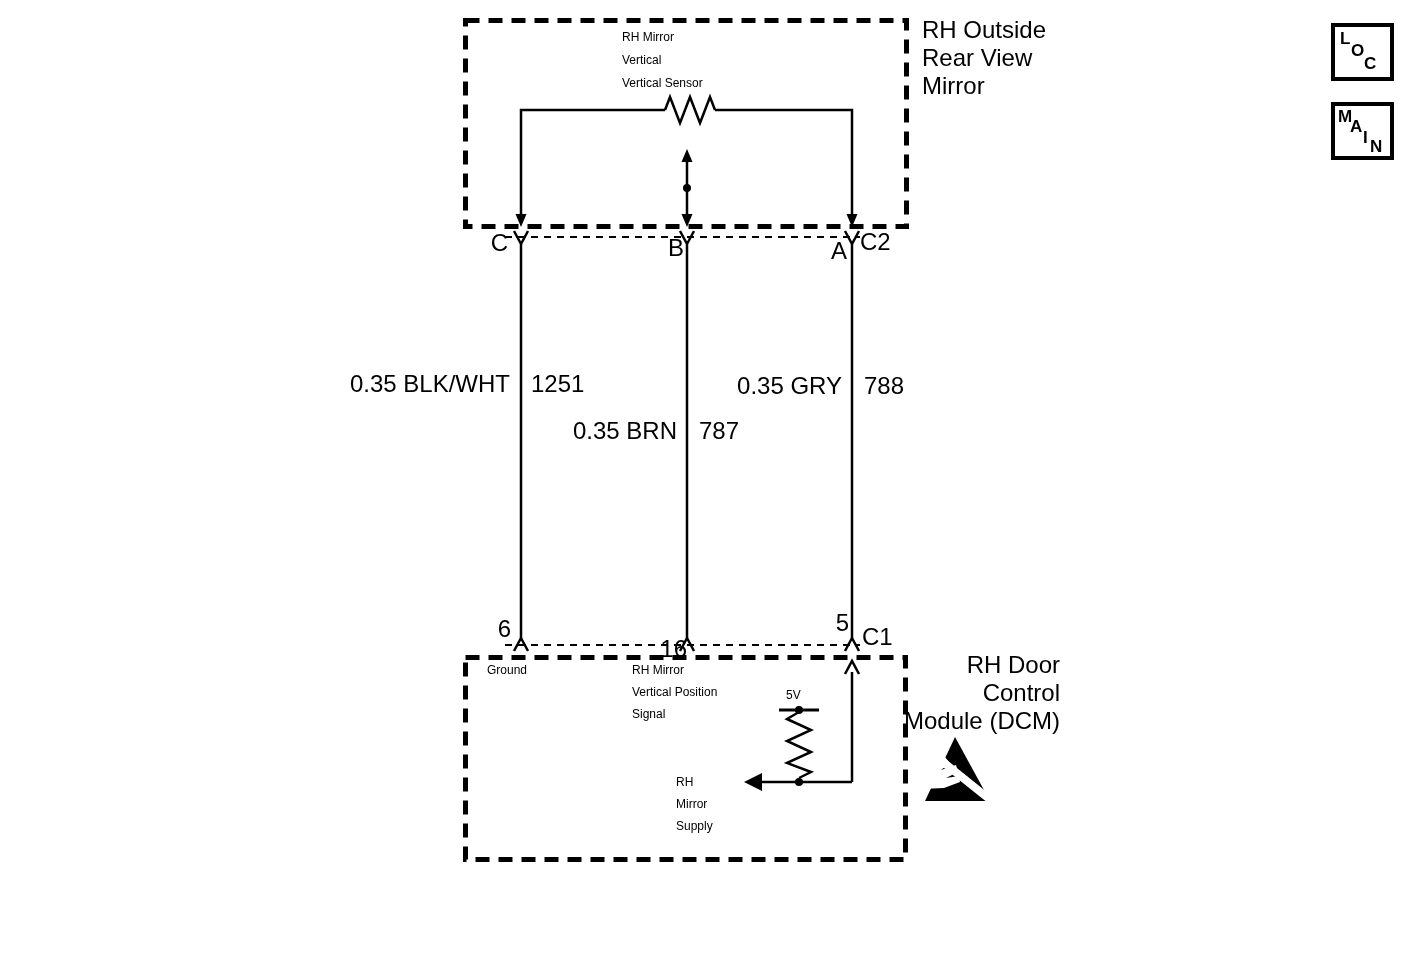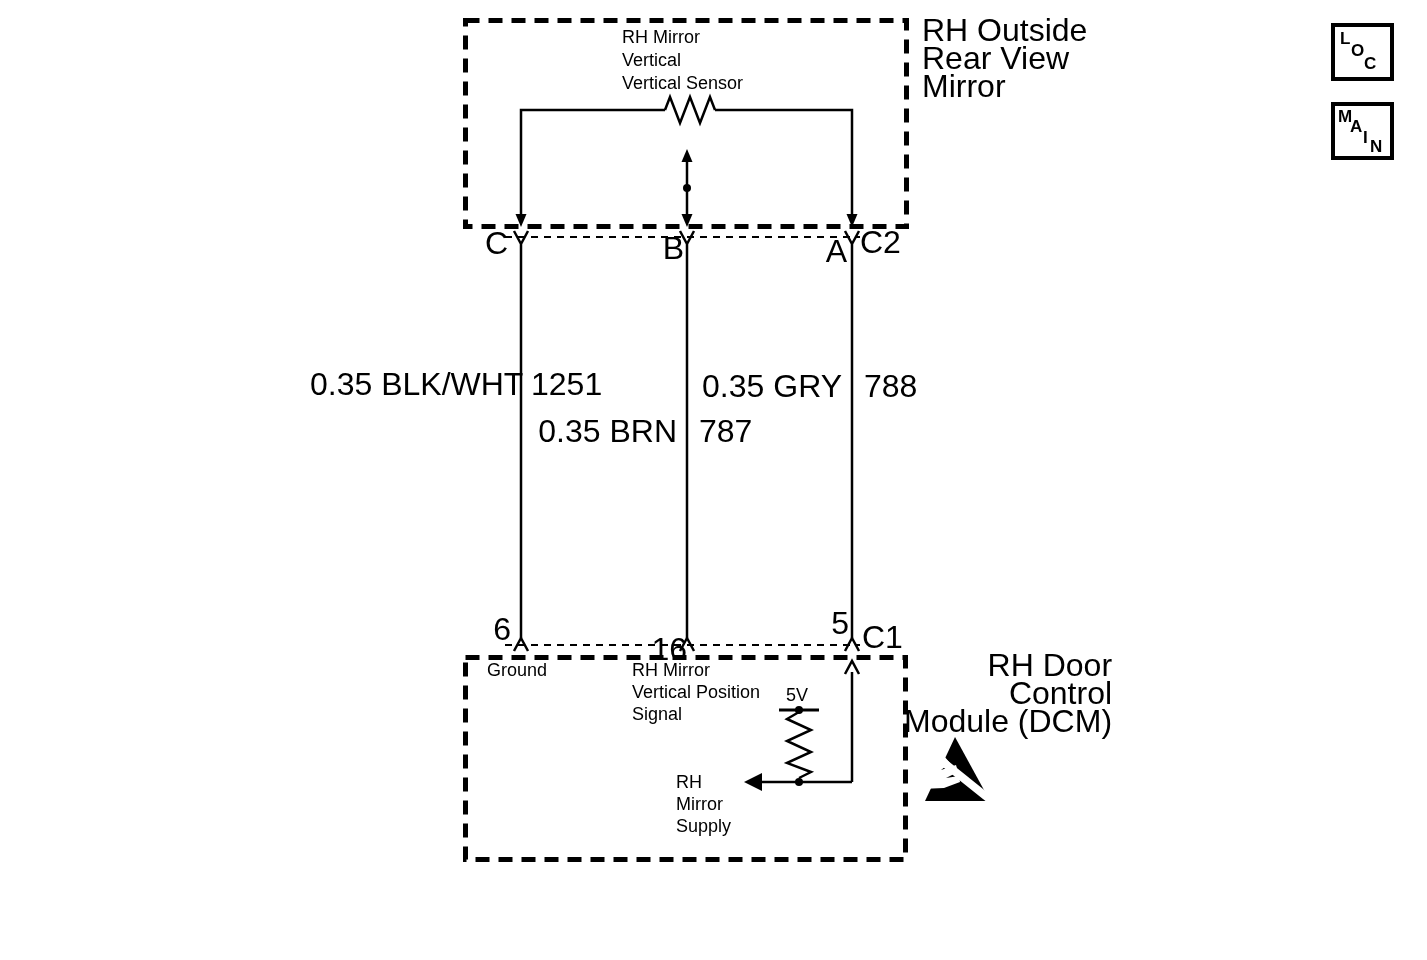--- a/index.html
+++ b/index.html
@@ -7,22 +7,22 @@
     position: relative;
     width: 1427px;
     height: 960px;
     background: #ffffff;
     font-family: "Liberation Sans", sans-serif;
     color: #000;
     overflow: hidden;
   }
   .linework { position: absolute; left: 0; top: 0; }
   .txt { position: absolute; white-space: nowrap; }
-  .lg { font-size: 32px; line-height: 28px; }
-  .sm { font-size: 18px; line-height: 23px; }
+  .lg { font-size: 24px; line-height: 28px; }
+  .sm { font-size: 12px; line-height: 23px; }
   .lh22 { line-height: 22px; }
   .right { text-align: right; }
   .ln { display: block; }
   .navbox {
     position: absolute;
     width: 55px;
     height: 50px;
     border: 4px solid #000;
     background: #fff;
     cursor: pointer;

